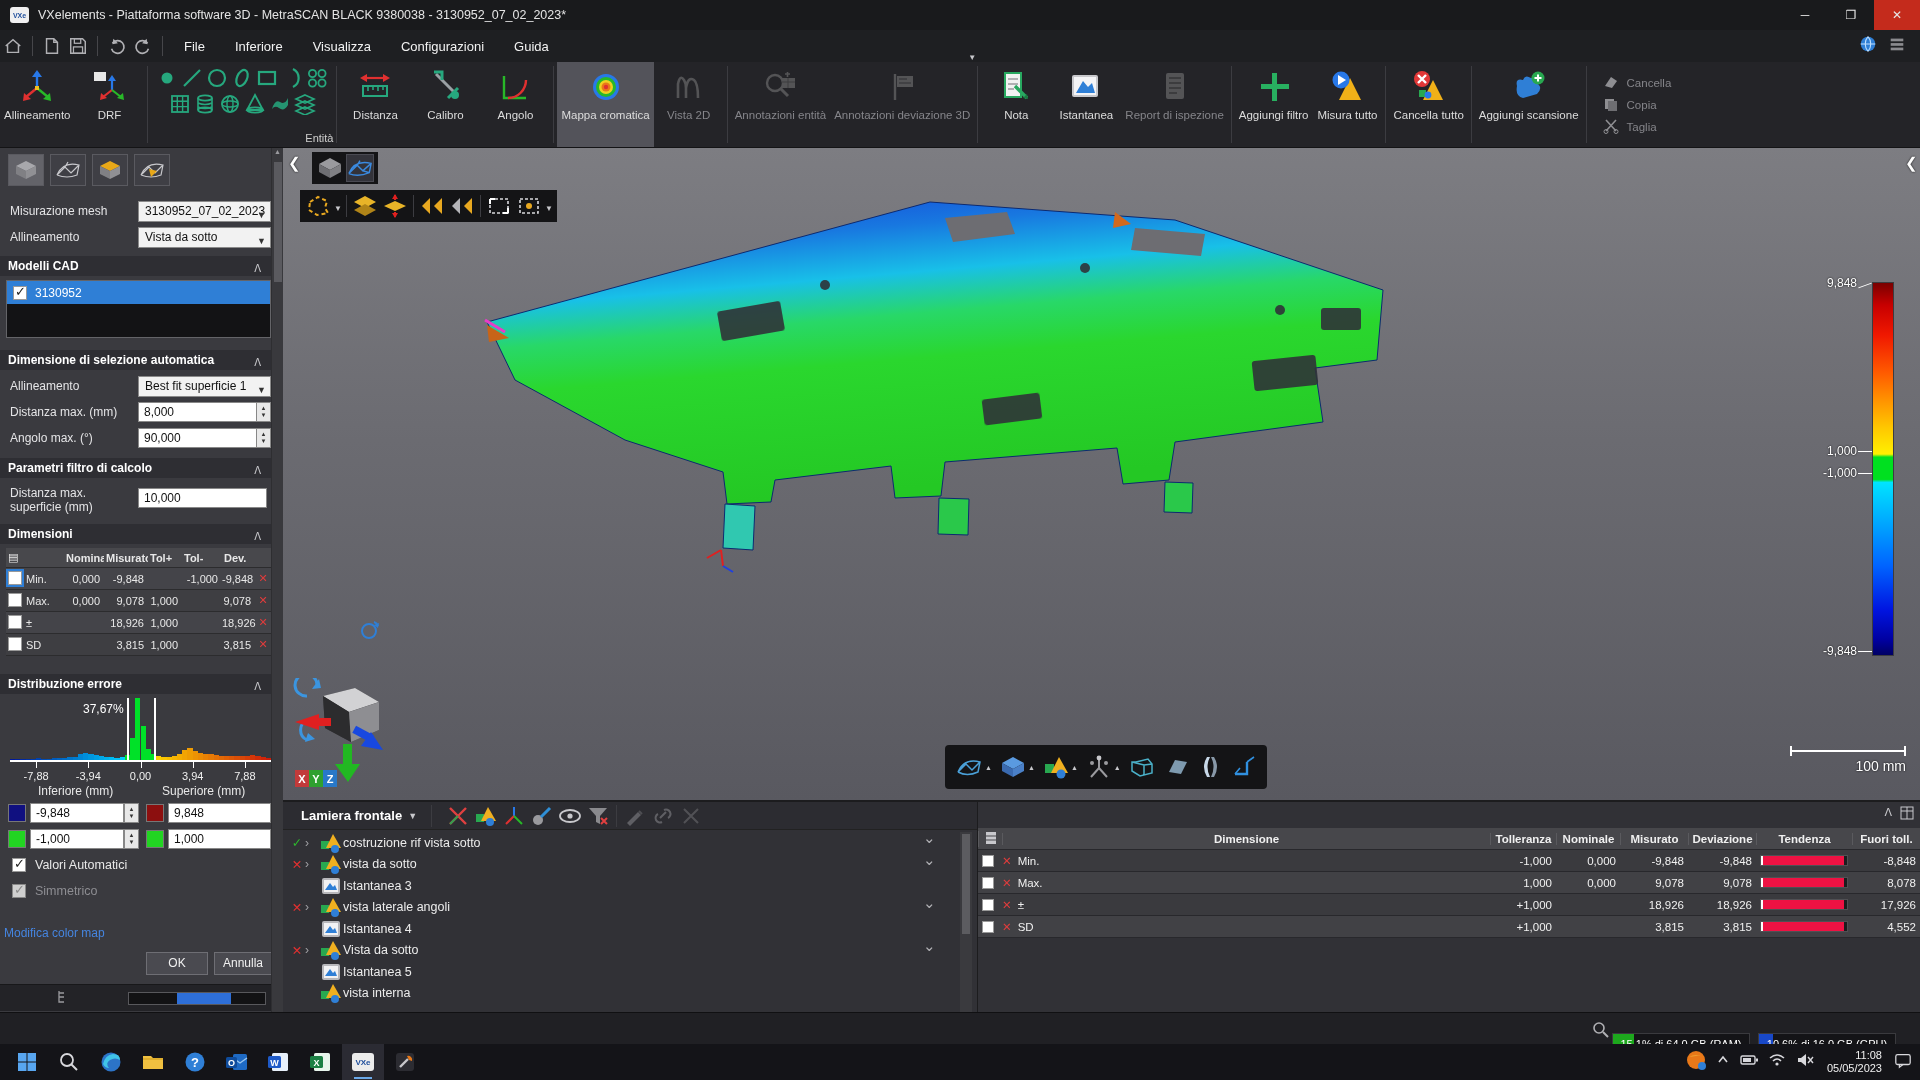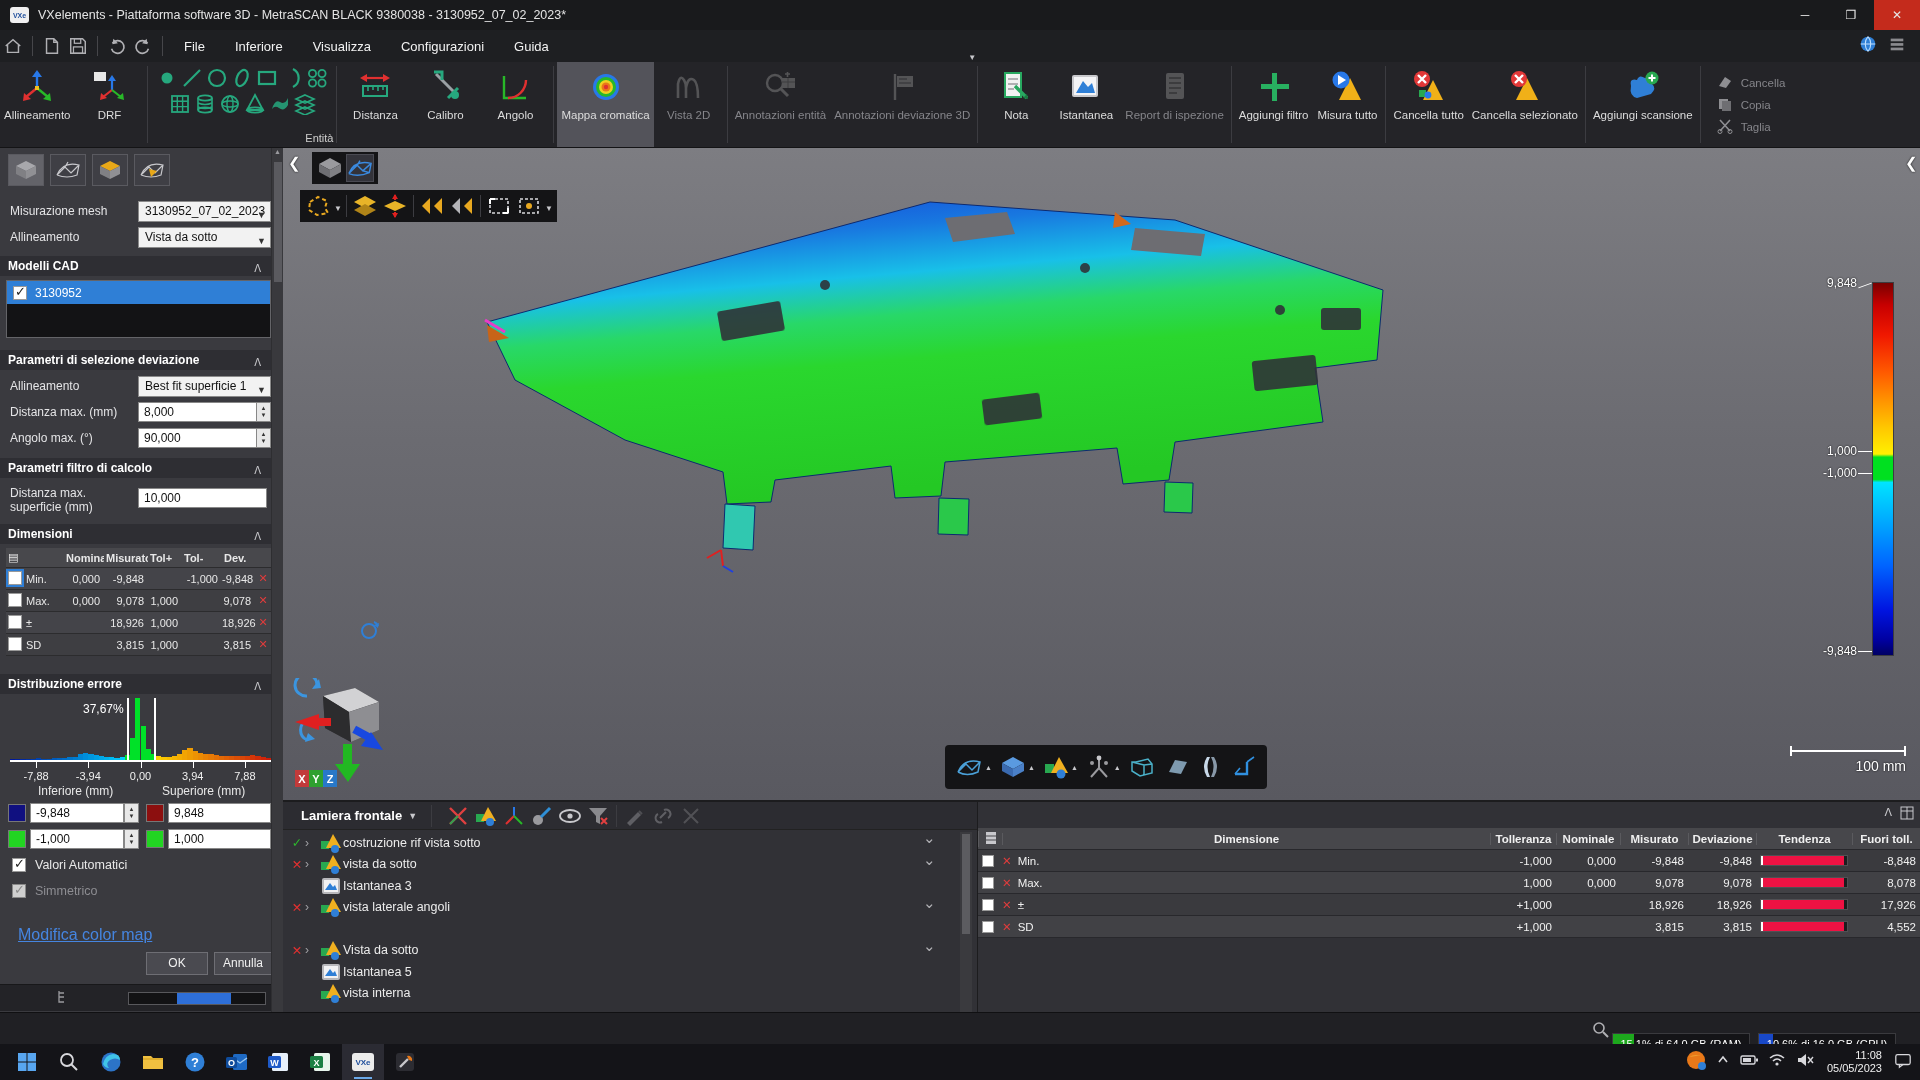--- a/index.html
+++ b/index.html
@@ -59,21 +59,21 @@
 .haxis{position:absolute;left:0;bottom:36px;width:261px;height:2px;background:#fff}
 .htol{position:absolute;bottom:38px;width:2px;height:62px;background:#fff}
 .htick{position:absolute;bottom:30px;width:1px;height:8px;background:#fff}
 .hlab{position:absolute;bottom:16px;font-size:11px;color:#f0f0f0;transform:translateX(-50%)}
 .hgl{position:absolute;bottom:0;font-size:12px;color:#e8e8e8}
 .peak{position:absolute;font-size:12px;color:#fff;z-index:3}
 .swatch{position:absolute;width:18px;height:18px;border:1px solid #777}
 .cinput{position:absolute;background:#fff;color:#111;font-size:12px;height:20px;line-height:18px;padding:0 5px;border:1px solid #888}
 .spinb{position:absolute;width:15px;height:20px;background:#e8e8e8;border:1px solid #888;font-size:6px;color:#333;display:flex;flex-direction:column;align-items:center;justify-content:center;line-height:7px}
 .ckrow{position:absolute;display:flex;align-items:center;gap:9px;font-size:12.5px}
-.link{position:absolute;left:18px;color:#4585e0;font-size:16px;text-decoration:underline}
+.link{position:absolute;left:4px;color:#4585e0;font-size:12px;}
 .btn{position:absolute;height:23px;background:#4a4a50;border:1px solid #6e6e74;color:#f0f0f0;font-size:12px;text-align:center;line-height:21px}
 .lstrip{position:absolute;left:0;top:836px;width:271px;height:27px;background:#232327;border-top:1px solid #18181a}
 .pbar{position:absolute;left:128px;top:7px;width:138px;height:13px;background:#121214;border:1px solid #58585c}
 .pfill{position:absolute;left:35%;top:0;width:40%;height:100%;background:#2e6fd8}
 .lscroll{position:absolute;left:271px;top:0;width:12px;height:864px;background:#39393d;border-left:1px solid #2e2e31;font-size:7px;color:#9a9a9e;text-align:center}
 .lthumb{position:absolute;left:2px;top:14px;width:8px;height:120px;background:#5a5a5f}
 
 .viewport{position:absolute;left:283px;top:148px;width:1637px;height:652px;background:linear-gradient(180deg,#7d7d82,#6b6b71 45%,#595960)}
 .vchev{position:absolute;color:#fff;font-size:15px;font-weight:bold;text-shadow:0 0 2px #000}
 .vtb{position:absolute;background:#141416;display:flex;align-items:center;gap:2px;padding:2px 4px}
@@ -409,30 +409,20 @@
         <svg width="36" height="34" viewBox="0 0 36 34">
           <polygon points="22,10 32,30 12,30" fill="#f0b018"></polygon>
           <rect x="8" y="20" width="7" height="7" fill="#28a850"></rect>
           <circle cx="17" cy="25" r="3.4" fill="#2878e8"></circle>
           <circle cx="11" cy="9" r="8" fill="#e23838"></circle>
           <path d="M7,5 L15,13 M15,5 L7,13" stroke="#fff" stroke-width="2.4"></path>
         </svg>
       </div>
       <div class="rlabel">Cancella tutto</div>
     </div>
-    <div class="rbtn">
-      <div class="ric">
-        <svg width="36" height="34" viewBox="0 0 36 34">
-          <polygon points="20,8 31,30 9,30" fill="#f0b018"></polygon>
-          <circle cx="12" cy="9" r="8" fill="#e23838"></circle>
-          <path d="M8,5 L16,13 M16,5 L8,13" stroke="#fff" stroke-width="2.4"></path>
-        </svg>
-      </div>
-      <div class="rlabel">Cancella selezionato</div>
-    </div>
     <div class="rsep"></div>
     <div class="rbtn">
       <div class="ric">
         <svg width="36" height="34" viewBox="0 0 36 34">
           <path d="M6,16 Q4,8 12,10 Q14,4 20,8 Q28,6 27,14 Q32,18 26,24 L12,28 Q4,26 6,16 Z" fill="#2f7fd6"></path>
           <circle cx="27" cy="8" r="6.5" fill="#28a850"></circle>
           <path d="M27,4.5 v7 M23.5,8 h7" stroke="#fff" stroke-width="2"></path>
         </svg>
       </div>
       <div class="rlabel">Aggiungi scansione</div>
@@ -496,21 +486,21 @@
   <div class="combo" style="top:79px"><span>Vista da sotto</span><span class="ccaret">▼</span></div>
 
   <div class="sechead" style="top:108px"><span>Modelli CAD</span><span class="chev">ᐱ</span></div>
   <div class="cadbox" style="top:132px">
     <div class="cadrow">
         <span class="cb on"></span>
         <span>3130952</span>
       </div>
   </div>
 
-  <div class="sechead" style="top:202px"><span>Parametri di selezione deviazione</span><span class="chev">ᐱ</span></div>
+  <div class="sechead" style="top:202px"><span>Dimensione di selezione automatica</span><span class="chev">ᐱ</span></div>
   <div class="plabel" style="top:231px">Allineamento</div>
   <div class="combo" style="top:228px"><span>Best fit superficie 1</span><span class="ccaret">▼</span></div>
   <div class="plabel" style="top:257px">Distanza max. (mm)</div>
   <div class="cinput" style="left:138px;top:254px;width:119px">8,000</div>
   <div class="spinb" style="left:256px;top:254px">
       <span>▲</span>
       <span>▼</span>
     </div>
   <div class="plabel" style="top:283px">Angolo max. (°)</div>
   <div class="cinput" style="left:138px;top:280px;width:119px">90,000</div>
@@ -1002,20 +992,32 @@
         <span class="tico">
           <svg width="24" height="22" viewBox="0 0 24 22">
             <rect x="2" y="9" width="8" height="8" fill="#28a850"></rect>
             <polygon points="14,2 22,16 7,16" fill="#f0b020"></polygon>
             <circle cx="16" cy="17" r="4" fill="#2f7fd6"></circle>
           </svg>
         </span>
         <span>vista laterale angoli</span>
         <span class="tchev">⌄</span>
       </div>
+      <div class="trow" style="top: 86px;">
+        <span class="tst"></span>
+        <span class="texp"></span>
+        <span class="tico">
+          <svg width="22" height="20" viewBox="0 0 22 20">
+            <rect x="2" y="2" width="18" height="16" rx="2" fill="#b8b8bc"></rect>
+            <rect x="4" y="4" width="14" height="12" fill="#f2f2f4"></rect>
+            <polygon points="5,14 10,7 13,11 15,9 17,14" fill="#2f7fd6"></polygon>
+          </svg>
+        </span>
+        <span>Istantanea 4</span>
+      </div>
       <div class="trow" style="top: 107.5px;">
         <span class="tst" style="color: rgb(224, 48, 48);">✕</span>
         <span class="texp">›</span>
         <span class="tico">
           <svg width="24" height="22" viewBox="0 0 24 22">
             <rect x="2" y="9" width="8" height="8" fill="#28a850"></rect>
             <polygon points="14,2 22,16 7,16" fill="#f0b020"></polygon>
             <circle cx="16" cy="17" r="4" fill="#2f7fd6"></circle>
           </svg>
         </span>

